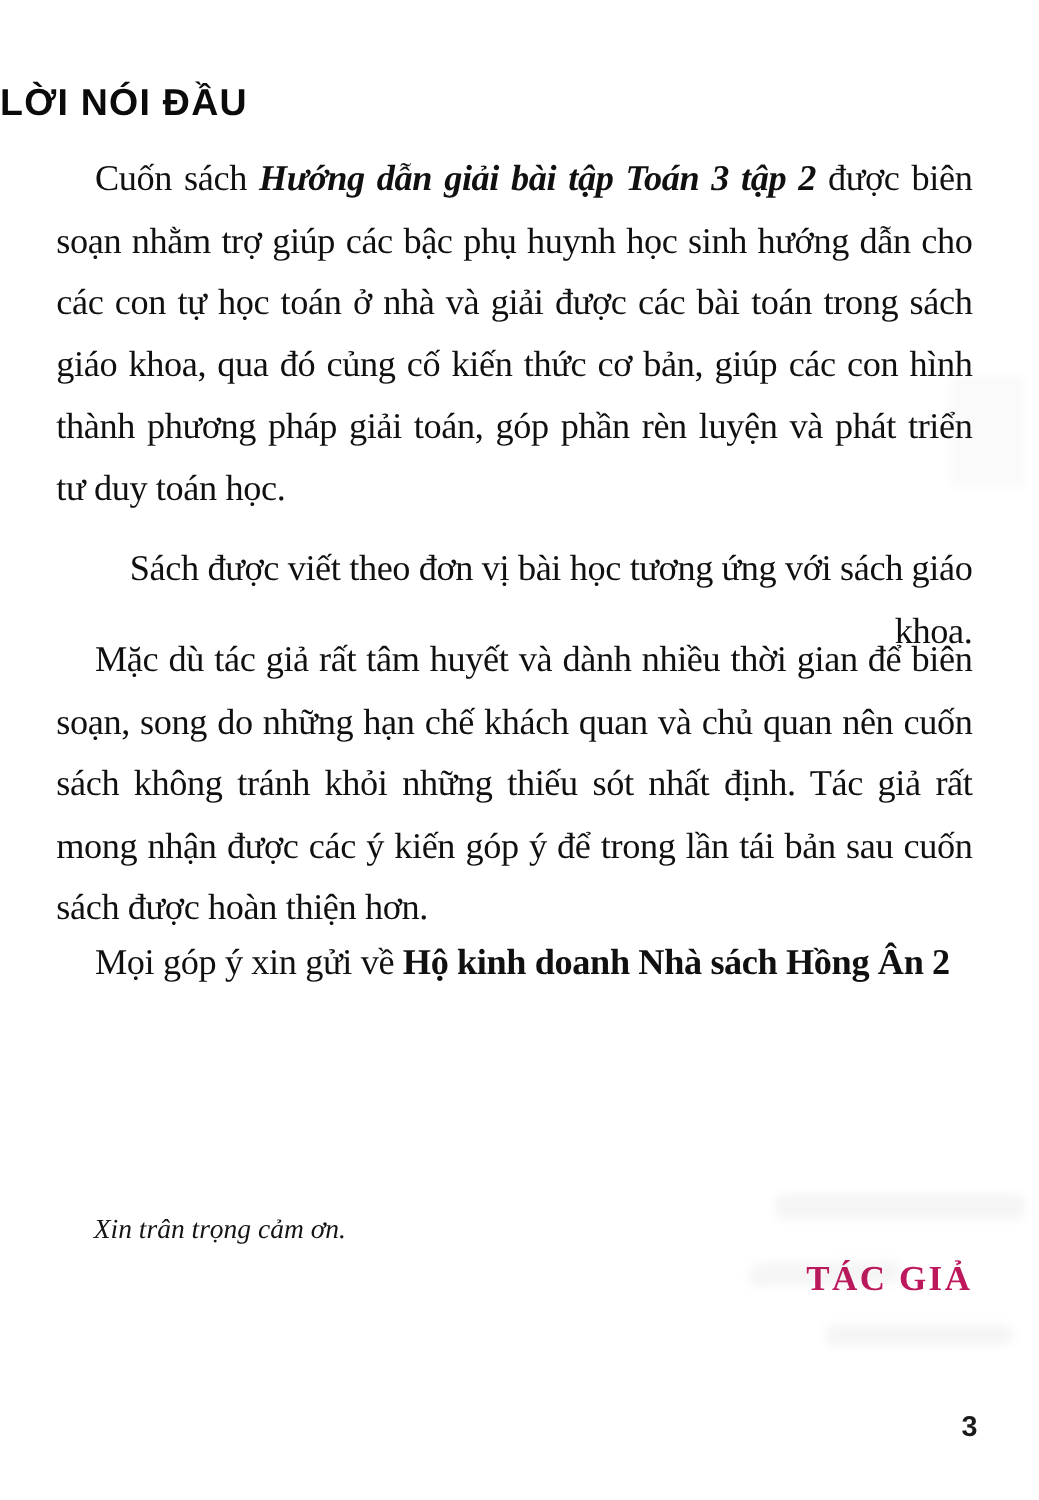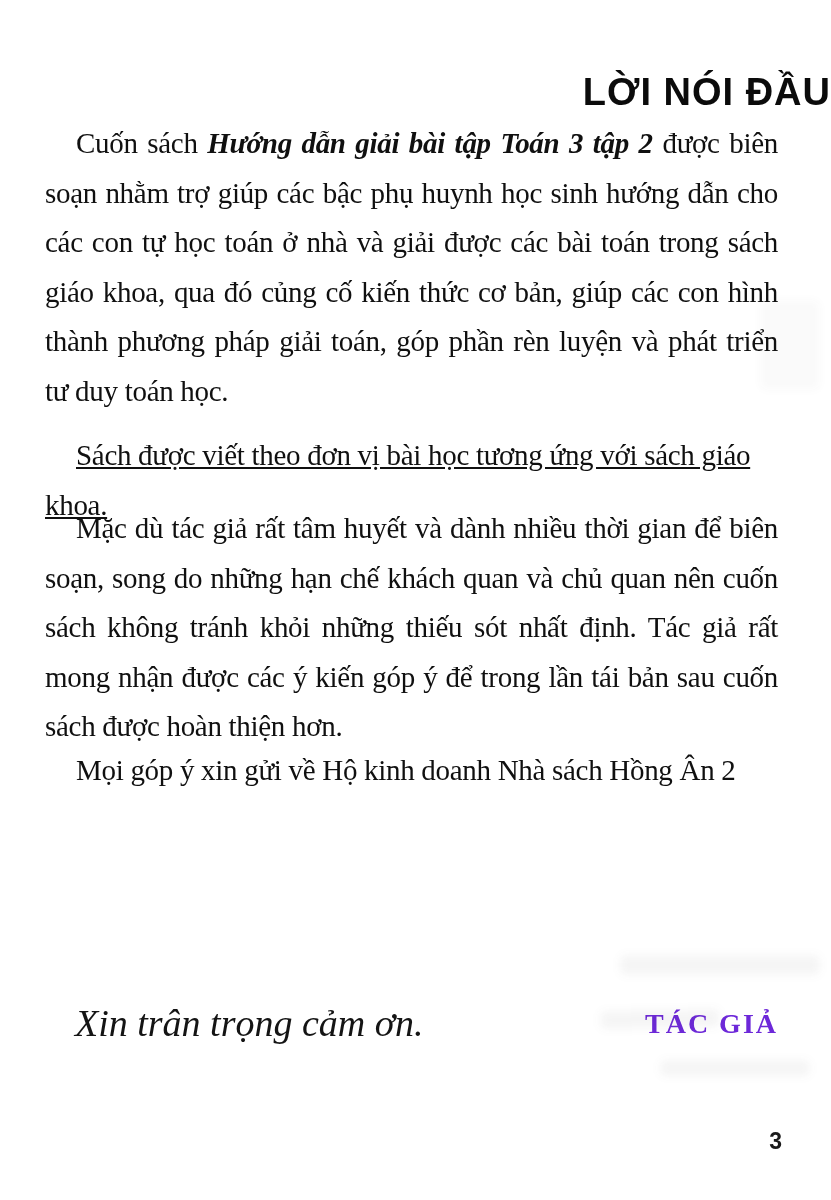--- a/index.html
+++ b/index.html
@@ -14,84 +14,84 @@
     background: #ffffff;
     overflow: hidden;
     font-family: "Liberation Serif", "DejaVu Serif", serif;
     color: #111111;
   }
   .page-title {
     position: absolute;
     top: 46px;
     left: 0;
     right: 0;
-    text-align: right;
+    text-align: left;
     font-family: "Liberation Sans", "DejaVu Sans", sans-serif;
     font-weight: 700;
-    font-size: 38px;
+    font-size: 30px;
     letter-spacing: 1px;
     color: #0b0b0b;
   }
   .para {
     position: absolute;
     left: 45px;
     width: 733px;
     margin: 0;
     font-size: 29px;
     line-height: 49.5px;
     letter-spacing: -0.3px;
     text-align: justify;
     text-indent: 31px;
     color: #101010;
   }
   .p-intro   { top: 119px; }
-  .p-note    { top: 431px; text-align: left; text-decoration: underline; }
+  .p-note    { top: 431px; text-align: right; }
   .p-apology { top: 492px; margin-top: 12px; }
   .contact-block {
     position: absolute;
     top: 745px;
     left: 45px;
     width: 733px;
   }
   .contact-block p {
     margin: 0;
     font-size: 29px;
     line-height: 51px;
     letter-spacing: -0.3px;
     text-indent: 31px;
     text-align: left;
     color: #101010;
   }
   .book-title-em {
     font-weight: 700;
     font-style: italic;
   }
-  .bold { font-weight: 400; text-align: center; }
+  .bold { font-weight: 700; text-align: center; }
   .closing-thanks {
     position: absolute;
-    top: 999px;
+    top: 958px;
     left: 45px;
     width: 733px;
     margin: 0;
-    font-size: 38px;
+    font-size: 22px;
     line-height: 49.5px;
     font-style: italic;
     text-indent: 30px;
     color: #141414;
   }
   .author-sig {
     position: absolute;
     top: 1004px;
     right: 53px;
     margin: 0;
     font-size: 28px;
     line-height: 40px;
     font-weight: 700;
     letter-spacing: 2px;
-    color: #6d28d9;
+    color: #be185d;
   }
   .page-number {
     position: absolute;
     top: 1128px;
     right: 49px;
     font-family: "Liberation Sans", "DejaVu Sans", sans-serif;
     font-weight: 700;
     font-size: 23px;
     color: #1a1a1a;
   }

